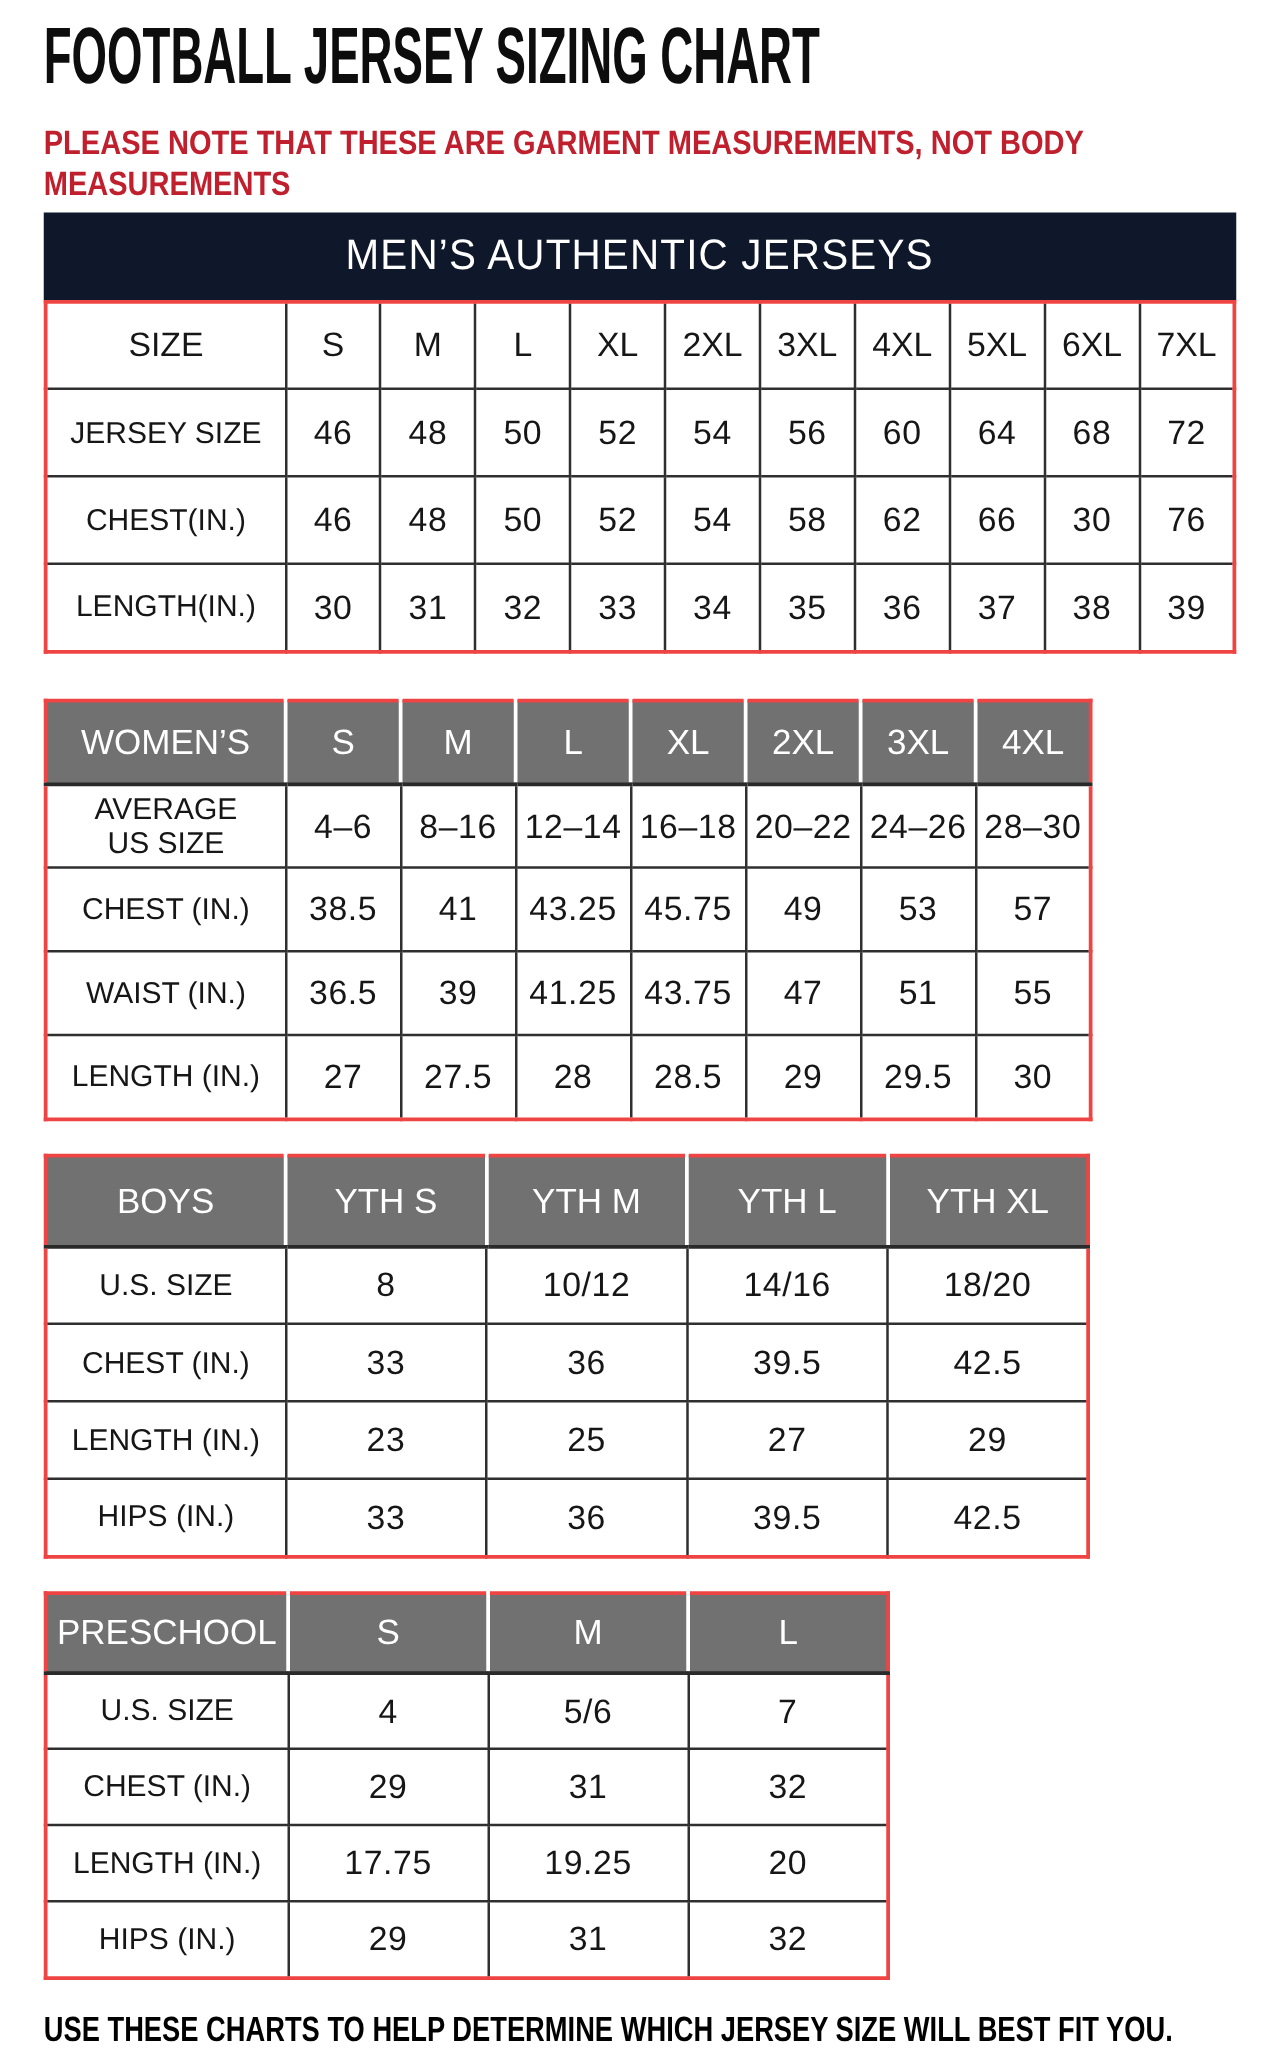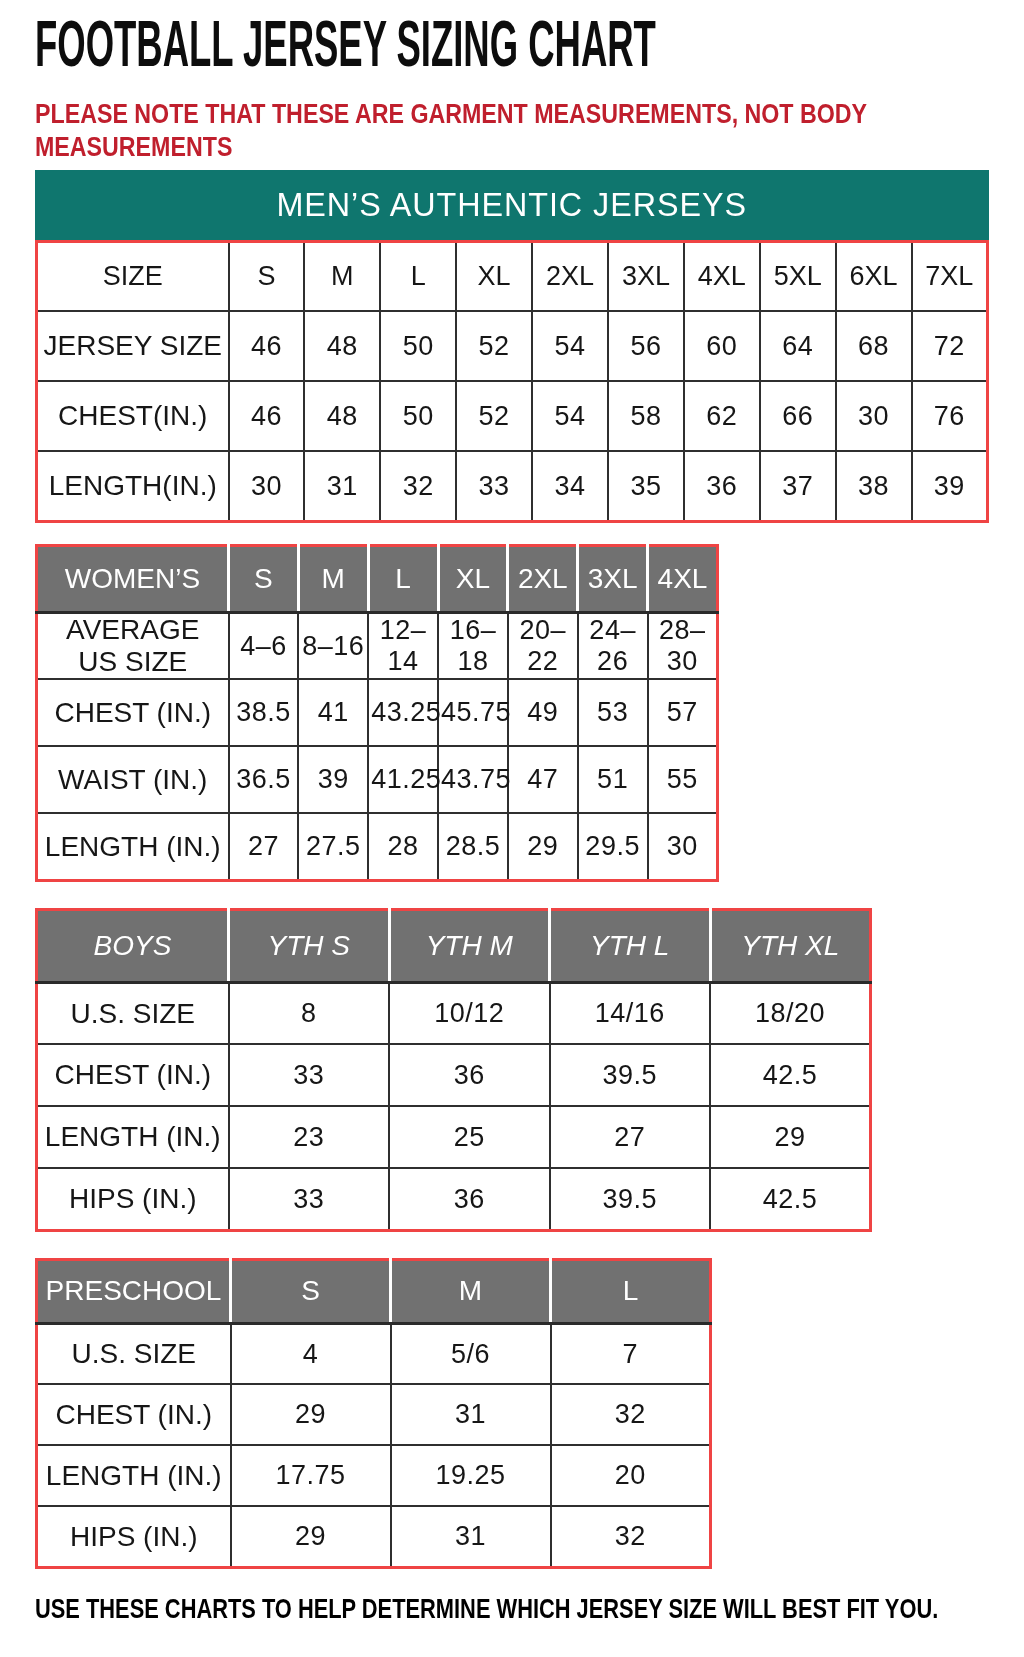--- a/index.html
+++ b/index.html
@@ -23,64 +23,64 @@
   p.note { margin:12px 0 0 0; color:#c01f2d; }
   p.note span {
     display:inline-block; max-width:1000px;
     font-size:27px; font-weight:bold; line-height:1.22;
     transform:scaleX(0.86); transform-origin:left top;
   }
 
   
   .mens-bar {
     margin-top:6px; width:954px; height:70px;
-    background:#0f766e; display:flex; align-items:center; justify-content:center;
+    background:#0f172a; display:flex; align-items:center; justify-content:center;
   }
   .mens-bar span {
     color:#ffffff; font-size:34px; letter-spacing:1px; white-space:nowrap;
     display:inline-block; transform:scaleX(0.95); transform-origin:center;
   }
 
   
   table.sizing {
     border-collapse:collapse; table-layout:fixed;
     border:3px solid #ef4444;
   }
   table.sizing th, table.sizing td {
     border:2px solid #2f2f2f; padding:0 2px;
     text-align:center; vertical-align:middle;
     font-weight:normal; background:#ffffff;
   }
   table.sizing td { font-size:27px; letter-spacing:0.5px; }
-  table.sizing th.row-label { font-size:28px; white-space:pre-line; line-height:1.15; }
+  table.sizing th.row-label { font-size:24px; white-space:pre-line; line-height:1.15; }
   table.sizing thead th { font-size:27px; }
 
   
   table.ghead thead th {
     background:#717171; color:#ffffff; font-size:28px;
     border-bottom:3px solid #2a2a2a;
   }
   table.ghead thead th + th { border-left:3px solid #ffffff; }
 
   
   table.mens { width:954px; }
   table.mens col.label-col { width:192px; }
   table.mens thead tr { height:70px; }
   table.mens tbody tr { height:70px; }
 
   
-  table.womens { width:684px; margin-top:21px; }
+  table.womens { width:839px; margin-top:36px; }
   table.womens col.label-col { width:192px; }
   table.womens thead tr { height:67px; }
   table.womens tbody tr { height:67px; }
 
   
   table.boys { width:837px; margin-top:26px; }
   table.boys col.label-col { width:192px; }
-  table.boys thead tr { height:73px;font-style:italic; }
+  table.boys thead tr { height:73px; }
   table.boys tbody tr { height:62px; }
 
   
   table.preschool { width:677px; margin-top:26px; }
   table.preschool col.label-col { width:194px; }
   table.preschool thead tr { height:64px; }
   table.preschool tbody tr { height:61px; }
 
   
   p.footer { margin:24px 0 0 0; color:#000000; }

